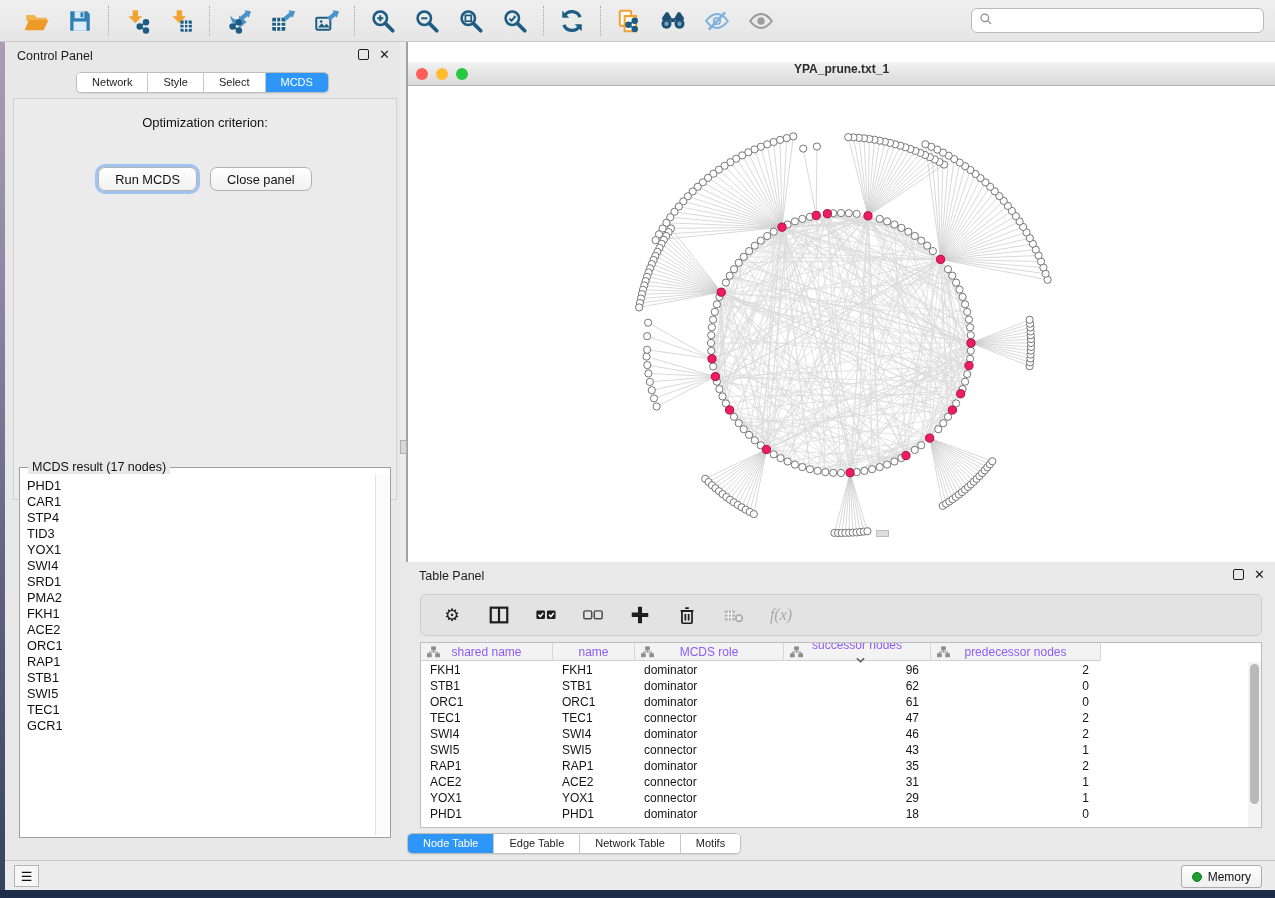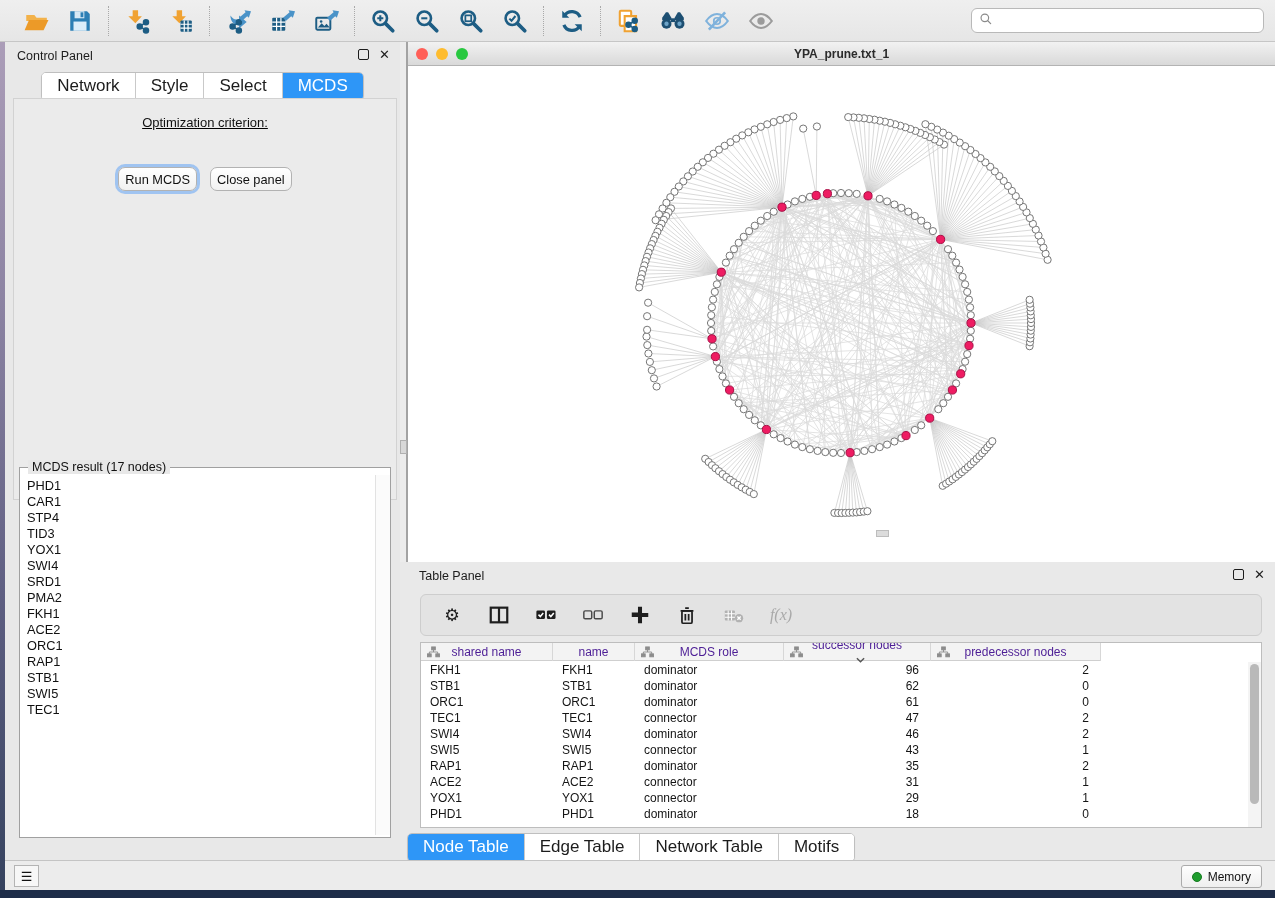--- a/index.html
+++ b/index.html
@@ -29,38 +29,38 @@
   
   .control-panel { position:absolute; left:5px; top:42px; width:395px; height:818px; background:#e8e8e8; }
   .panel-header { position:relative; height:28px; display:flex; align-items:center; }
   .panel-title { font-size:12.5px; color:#1c1c1c; padding-left:12px; }
   .ph-btns { position:absolute; right:10px; top:7px; display:flex; gap:10px; align-items:center; }
   .float-btn { width:11px; height:11px; border:1.7px solid #1c1c1c; border-radius:2px; cursor:pointer; }
   .close-btn { font-size:13px; font-weight:bold; color:#1c1c1c; line-height:11px; cursor:pointer; }
 
   .seg-tabs { display:flex; border:1px solid #bfbfbf; border-radius:5px; overflow:hidden;
     background:#fff; box-shadow:0 1px 1px rgba(0,0,0,.08); }
-  .seg-tab { padding:3px 15px 4px; font-size:17px; color:#1c1c1c; background:#fff;
+  .seg-tab { padding:3px 15px 4px; font-size:11px; color:#1c1c1c; background:#fff;
     border-right:1px solid #c9c9c9; cursor:pointer; white-space:nowrap; }
   .seg-tab:last-child { border-right:none; }
   .seg-tab.active { background:#2e96f7; color:#fff; }
   .cp-tabs-row { position:absolute; left:0; top:30px; width:395px; display:flex; justify-content:center; }
 
   .cp-inner { position:absolute; left:8px; top:56px; width:384px; height:402px;
-    background:#ebebeb; border:1px solid #d2d2d2;text-decoration:underline; }
+    background:#ebebeb; border:1px solid #d2d2d2; }
   .opt-label { text-align:center; margin-top:16px; font-size:13px; color:#111; }
   .dropdown { position:absolute; left:37px; top:34px; width:313px; height:24px;
     background:#fff; border:1px solid #b5b5b5; border-radius:5px; display:flex; align-items:center; cursor:pointer; }
   .dropdown .val { flex:1; text-align:center; font-size:12.8px; color:#111; padding-left:6px;
     white-space:nowrap; overflow:hidden; }
   .dd-stepper { width:20px; height:22px; margin-right:1px; border-radius:4px;
     background:linear-gradient(#8ec0f5,#3b86ea); display:flex; flex-direction:column;
     align-items:center; justify-content:center; color:#fff; font-size:7px; line-height:6px; }
   .btn-row { position:absolute; left:0; top:68px; width:100%; display:flex; justify-content:center; gap:13px; }
-  .btn { height:24px; padding:0 6px; font-size:12.8px; color:#111;
+  .btn { height:24px; padding:0 16px; font-size:12.8px; color:#111;
     background:linear-gradient(#ffffff,#f1f1f1); border:1px solid #b2b2b2; border-radius:7px; cursor:pointer; }
   .btn.focus { box-shadow:0 0 0 3px rgba(110,170,245,.6); }
 
   .mcds-box { position:absolute; left:14px; top:425px; width:372px; height:371px;
     border:1px solid #a0a0a0; background:#fff; }
   .mcds-legend { position:absolute; left:8px; top:-8px; background:#e8e8e8; padding:0 4px;
     font-size:12.5px; color:#111; }
   .mcds-list { position:absolute; left:1px; top:7px; width:354px; height:360px;
     overflow:hidden; padding:3px 0 0 6px; }
   .mcds-item { font-size:12.8px; line-height:16px; color:#111; cursor:default; }
@@ -71,21 +71,21 @@
   .v-splitter { position:absolute; left:400px; top:42px; width:7px; height:520px; background:#ececec; cursor:col-resize; }
   .v-splitter .line { position:absolute; right:0; top:0; width:1px; height:100%; background:#a3a3a3; }
   .v-grip { position:absolute; left:0; top:398px; width:7px; height:14px;
     background:#d8d8d8; border:1px solid #b0b0b0; }
 
   
   .network-window { position:absolute; left:407px; top:42px; width:868px; height:520px;
     background:#fff; border-left:1px solid #a3a3a3; }
   .net-titlebar { position:relative; height:24px;
     background:linear-gradient(#f2f2f2,#d9d9d9); border-bottom:1px solid #b3b3b3;
-    display:flex; align-items:center; justify-content:center; }
+    display:flex; justify-content:center;margin-top:20px; }
   .traffic { position:absolute; left:8px; top:6px; display:flex; gap:8px; }
   .tl-dot { width:12px; height:12px; border-radius:50%; cursor:pointer; }
   .net-title { font-size:12px; font-weight:600; color:#2b2b2b; }
   .net-canvas { position:relative; width:866px; height:495px; background:#fff; overflow:hidden; }
   .h-grip { position:absolute; left:468px; top:488px; width:13px; height:7px;
     background:#dcdcdc; border:1px solid #bdbdbd; cursor:row-resize; }
 
   
   .table-panel { position:absolute; left:407px; top:562px; width:868px; height:298px; background:#e9e9e9; }
   .tp-toolbar { position:absolute; left:13px; top:32px; width:842px; height:42px;
@@ -95,21 +95,21 @@
   .tp-icon svg { width:22px; height:22px; }
   .tp-icon .fx { font-family:"Liberation Serif","DejaVu Serif",serif; font-style:italic;
     font-size:16px; color:#a9a9a9; }
   .tp-icon.disabled { cursor:default; }
 
   .tp-table { position:absolute; left:13px; top:80px; width:842px; height:186px;
     background:#fff; border:1px solid #bdbdbd; overflow:hidden; }
   .tp-head { position:absolute; left:0; top:0; height:18px; display:flex;
     background:#f3f3f3; border-bottom:1px solid #cfcfcf; }
   .th-cell { position:relative; height:18px; border-right:1px solid #d7d7d7;
-    display:flex; align-items:center; justify-content:center; font-size:12px; color:#4c1d95; cursor:pointer; }
+    display:flex; align-items:center; justify-content:center; font-size:12px; color:#8b5cf6; cursor:pointer; }
   .th-cell .ns-ico { position:absolute; left:6px; top:3px; }
   .th-cell .sort { margin-left:6px; color:#555; }
   .tp-body { position:absolute; left:0; top:19px; }
   .tp-row { display:flex; height:16px; cursor:default; }
   .td-cell { font-size:12px; color:#151515; line-height:16px; white-space:nowrap; overflow:hidden; }
   .td-cell.left { text-align:left; padding-left:9px; }
   .td-cell.right { text-align:right; padding-right:12px; }
   .tp-scroll { position:absolute; right:0; top:19px; width:13px; height:166px; background:#f4f4f4; }
   .tp-thumb { position:absolute; left:2px; top:2px; width:9px; height:140px; background:#b9b9b9; border-radius:5px; cursor:pointer; }
   .tp-tabs-row { position:absolute; left:0; top:271px; width:868px; display:flex; justify-content:flex-start; }
@@ -335,20 +335,21 @@
           <div class="mcds-item">SWI4</div>
           <div class="mcds-item">SRD1</div>
           <div class="mcds-item">PMA2</div>
           <div class="mcds-item">FKH1</div>
           <div class="mcds-item">ACE2</div>
           <div class="mcds-item">ORC1</div>
           <div class="mcds-item">RAP1</div>
           <div class="mcds-item">STB1</div>
           <div class="mcds-item">SWI5</div>
           <div class="mcds-item">TEC1</div>
+          <div class="mcds-item">GCR1</div>
         </div>
       <div class="mcds-scroll"></div>
     </div>
   </div>
 
   <div class="v-splitter">
     <span class="line"></span>
       <span class="v-grip"></span>
   </div>
 

